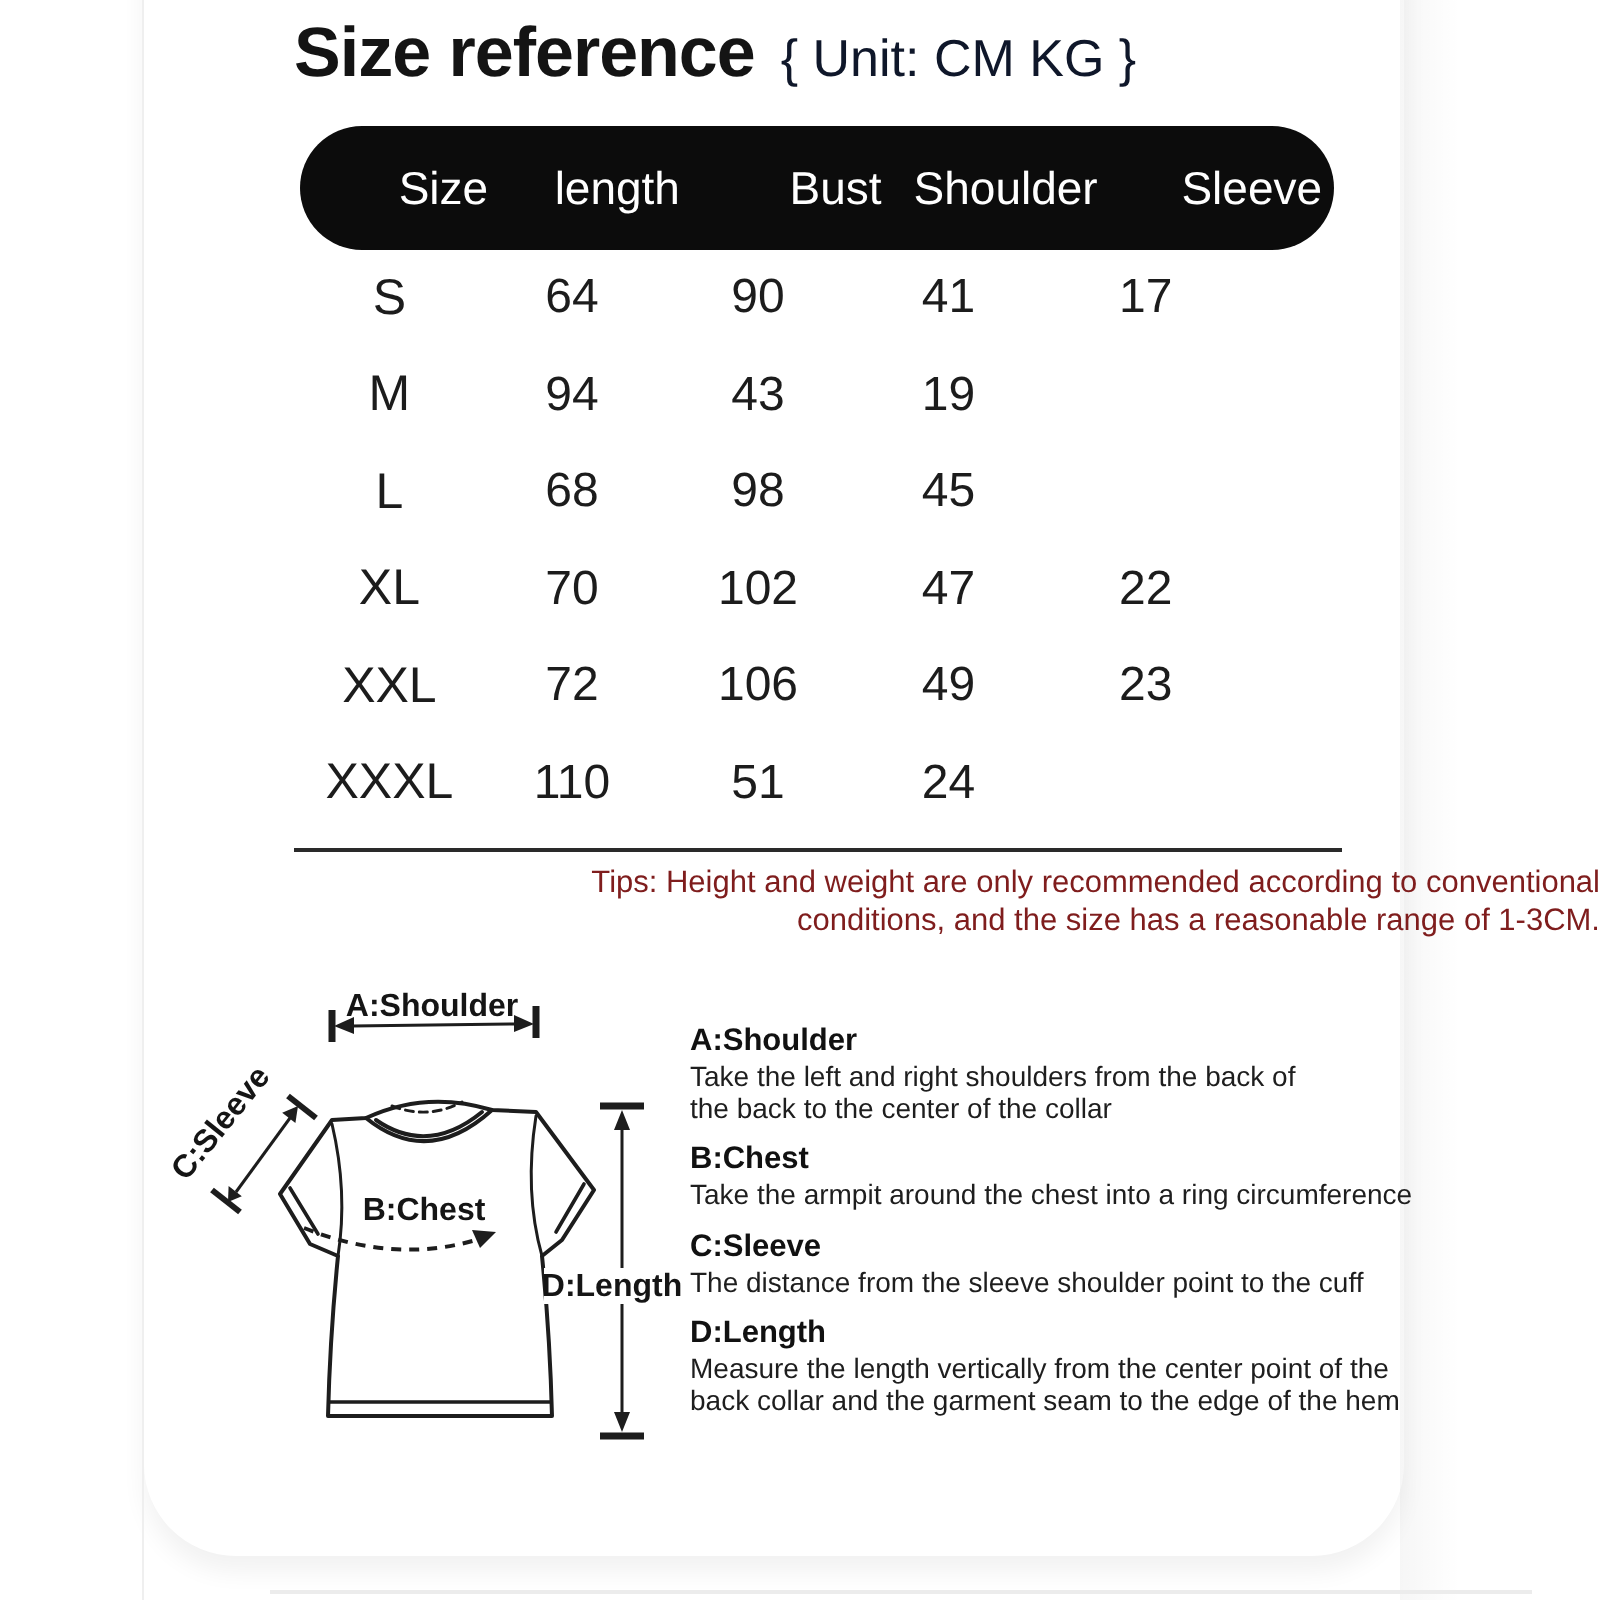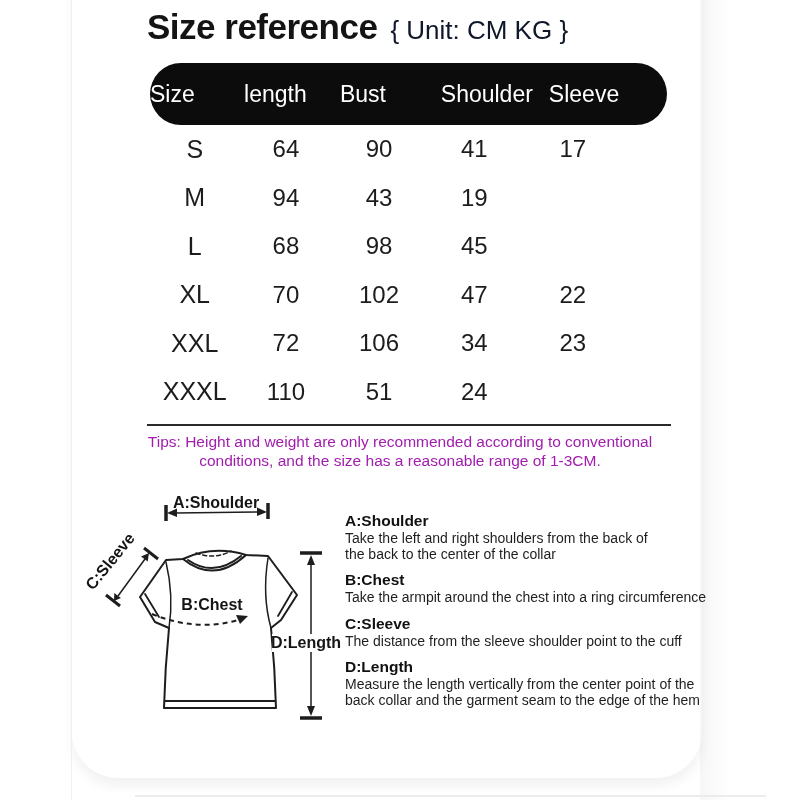--- a/index.html
+++ b/index.html
@@ -27,34 +27,34 @@
   .title-row h1 { font-size:35px; line-height:37px; font-weight:bold; letter-spacing:-0.5px; color:#141414; }
   .unit-note { font-size:26px; margin-left:13px; color:#0f172a; }
 
   
   .size-table { position:absolute; left:150px; top:63px; width:517px; }
   .thead {
     height:62px; border-radius:31px; background:var(--header-bg,#0c0c0c);
     display:grid; grid-template-columns:18.2% 18.55% 19.5% 20.9% 21.7%;
     align-items:center; color:var(--header-text,#fff); font-size:23px;
   }
-  .thead span { text-align:left; }
+  .thead span { text-align:right; }
   .trow {
     height:48.5px; display:grid; grid-template-columns:17.3% 18% 18% 18.85% 19.3%;
     align-items:center; font-size:24px; color:#1c1c1c;
   }
   .trow span { text-align:center; }
   .trow .size-cell { font-size:25px; }
 
   .divider { position:absolute; left:147px; top:424px; width:524px; height:2px; background:#2a2a2a; }
 
   
   .tips {
-    position:absolute; left:0; top:433px; width:800px; text-align:center;
-    font-size:15.5px; line-height:18.5px; color:#a21caf; white-space:pre-line;
+    position:absolute; left:0; top:433px; width:800px; text-align:right;
+    font-size:15.5px; line-height:18.5px; color:#7f1d1d; white-space:pre-line;
   }
 
   
   .diagram { position:absolute; left:85px; top:485px; width:270px; height:245px; }
   .diagram text { font-family:"Liberation Sans", sans-serif; font-weight:bold; font-size:16px; fill:#151515; }
 
   
   .guide { position:absolute; left:345px; top:512px; width:372px; }
   .guide-item { margin-bottom:9px; }
   .guide-heading { font-size:15.5px; font-weight:bold; line-height:17px; margin-bottom:2px; color:#111; }
@@ -106,21 +106,21 @@
       <span class="size-cell">XL</span>
       <span>70</span>
       <span>102</span>
       <span>47</span>
       <span>22</span>
     </div>
     <div class="trow">
       <span class="size-cell">XXL</span>
       <span>72</span>
       <span>106</span>
-      <span>34</span>
+      <span>49</span>
       <span>23</span>
     </div>
     <div class="trow">
       <span class="size-cell">XXXL</span>
       <span>110</span>
       <span>51</span>
       <span>24</span>
     </div>
   </div>
 

